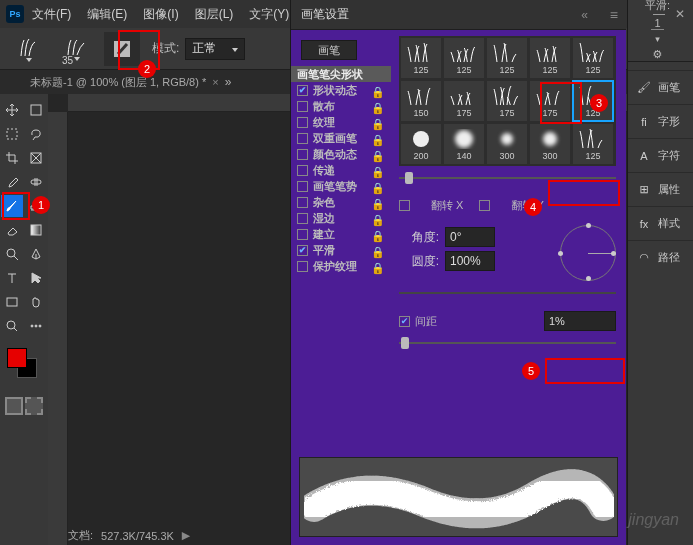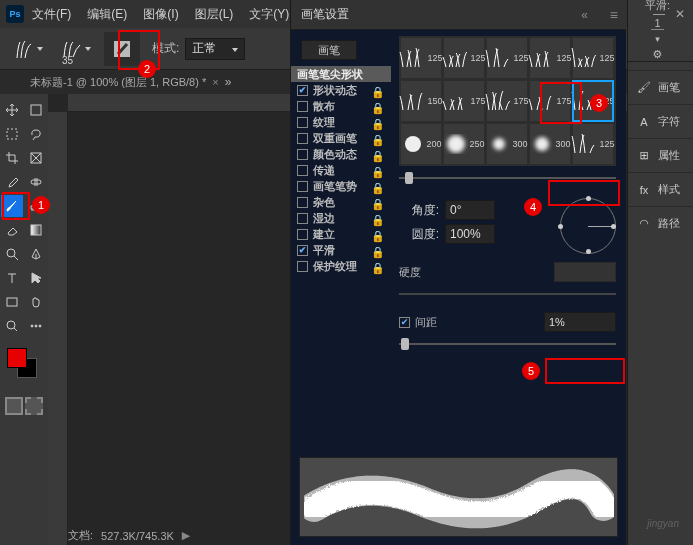--- a/index.html
+++ b/index.html
@@ -26,21 +26,21 @@
   }
   .menubar span.menu { padding:0 8px; cursor:default; }
   
   .optbar {
     display:flex; align-items:center;
     height:42px; background:#383838;
     border-bottom:1px solid #1e1e1e;
     padding-left:8px; gap:6px;
     position:relative;
   }
-  .opts-brush { position:relative; width:40px; height:30px; display:flex;align-items:center;justify-content:center;}
+  .opts-brush { position:relative; width:40px; height:30px; display:flex;align-items:center;justify-content:center;flex-direction:column;}
   .opts-brush svg { stroke:#ccc; }
   .opts-size { font-size:10px; position:absolute; left:8px; bottom:-2px;}
   .caret { width:0;height:0;border-left:3px solid transparent;border-right:3px solid transparent;border-top:4px solid #ccc; margin-left:2px;}
   .opts-icon2 {
     width:36px;height:34px;
     display:flex;align-items:center;justify-content:center;
     background:#2c2c2c;
   }
   .redbox { border:2px solid #e60000; position:absolute; pointer-events:none; z-index:50;}
   .rednum {
@@ -111,21 +111,21 @@
   .node { position:absolute; width:8px;height:8px;background:#17a4ff;border:1px solid #0b5fa0;}
   .statusbar {
     position:absolute; left:20px; bottom:2px;
     color:#aaa; font-size:11px;
     display:flex;align-items:center;gap:8px;
   }
   
   .panel {
     position:absolute; left:290px; top:0;
     width:336px; height:545px;
-    background:#0f172a;
+    background:#4c1d95;
     border-left:1px solid #1a1a1a;
     z-index:40;
   }
   .panel-title {
     height:30px; display:flex; align-items:center;
     color:#ddd; padding-left:10px;
     background:#323232; border-bottom:1px solid #1e1e1e;
   }
   .panel-title .doublearrow { margin-left:auto; margin-right:22px; color:#888;}
   .panel-title .panelmenu { color:#888; margin-right:8px; font-size:14px;}
@@ -151,21 +151,21 @@
   .rightpane {
     flex:1; padding:6px 10px 0 8px; position:relative;
   }
   .brush-grid {
     display:grid; grid-template-columns:repeat(5,40px);
     grid-auto-rows:40px; gap:3px;
     height:130px; overflow:hidden;
     background:#2d2d2d; padding:2px;
     position:relative;
   }
-  .brushcell { background:#3a3a3a; display:flex;flex-direction:row;align-items:center;justify-content:center;position:relative;}
+  .brushcell { background:#3a3a3a; display:flex;flex-direction:column;align-items:center;justify-content:center;position:relative;}
   .brushcell.sel { outline:2px solid #17a4ff; outline-offset:-1px;}
   .brushprev { width:28px;height:24px; display:flex;align-items:center;justify-content:center;}
   .brushsize { font-size:9px;color:#ccc;}
   .field-row { display:flex; align-items:center; margin-top:10px; font-size:11px; color:#bbb;}
   .field-row .lbl { width:46px;}
   .field-row .resetico { margin-left:auto; margin-right:6px; color:#aaa;}
   .num-input {
     background:#262626; border:1px solid #1a1a1a;
     height:20px; width:62px; padding:0 4px; color:#ddd;
     display:flex;align-items:center;
@@ -205,21 +205,21 @@
     border-top:1px solid #2a2a2a;
   }
   .dockico{ width:16px;height:16px; display:flex;align-items:center;justify-content:center;}
   .smooth-row{
     height:34px; background:#383838;border-bottom:1px solid #1e1e1e;
     display:flex;align-items:center;justify-content:flex-end;padding-right:6px;
     color:#bbb;font-size:11px;gap:4px;flex-direction:column;
   }
   .smooth-val{ border-bottom:1px solid #888; padding:0 3px;}
   .watermark{
-    position:absolute;right:14px;bottom:16px;color:#888;font-size:10px;opacity:.5;z-index:70;font-style:italic;
+    position:absolute;right:14px;bottom:16px;color:#888;font-size:16px;opacity:.5;z-index:70;font-style:italic;
   }
   
   .grass path{ stroke:#fff; stroke-width:1; fill:none;}
 </style>
 </head>
 <body>
 
 <div class="menubar">
   <div class="ps-icon">Ps</div>
   <span class="menu">文件(F)</span>
@@ -605,21 +605,21 @@
               </svg>
             </div>
             <div class="brushsize">200</div>
           </div>
           <div class="brushcell">
             <div class="brushprev">
               <svg width="26" height="20">
                 <circle cx="13" cy="10" r="9" fill="#eee" filter="blur(2px)"></circle>
               </svg>
             </div>
-            <div class="brushsize">250</div>
+            <div class="brushsize">140</div>
           </div>
           <div class="brushcell">
             <div class="brushprev">
               <svg width="26" height="20">
                 <circle cx="13" cy="10" r="6" fill="#eee" filter="blur(2px)"></circle>
               </svg>
             </div>
             <div class="brushsize">300</div>
           </div>
           <div class="brushcell">
@@ -638,20 +638,26 @@
             </div>
             <div class="brushsize">125</div>
           </div>
       </div>
 
       <div class="slider">
         <div class="slider-track"></div>
           <div class="slider-thumb" style="left:6px;"></div>
       </div>
 
+      <div class="flip-row">
+        <span class="cb"></span>
+          <span>翻转 X</span>
+        <span class="cb"></span>
+          <span>翻转 Y</span>
+      </div>
 
       <div class="angwrap">
         <div class="anglebox">
           <div class="angr">
               <span class="lbl">角度:</span>
             <div class="num-input" style="width:50px;">
                 <span>0°</span>
               </div>
             </div>
           <div class="angr">
@@ -662,24 +668,20 @@
             </div>
         </div>
         <div class="angdial">
           <div class="n" style="left:50px;top:25px;"></div>
           <div class="n" style="left:-3px;top:25px;"></div>
           <div class="n" style="left:25px;top:-3px;"></div>
           <div class="n" style="left:25px;top:50px;"></div>
         </div>
       </div>
 
-      <div class="field-row" style="margin-top:8px;">
-        <span class="lbl">硬度</span>
-        <div class="num-input" style="margin-left:auto;background:#333;border-color:#2a2a2a;color:#666;"></div>
-      </div>
       <div class="slider">
         <div class="slider-track" style="background:#444;"></div>
       </div>
 
       <div class="field-row" style="margin-top:10px;">
         <span class="cb checked"></span>
         <span>间距</span>
         <div class="num-input" style="margin-left:auto;width:72px;">
             <span>1%</span>
           </div>
@@ -725,20 +727,24 @@
     <span style="font-size:9px;">▾</span>
     <span>⚙</span>
   </div>
   <div style="height:8px;"></div>
   <div id="dockitems">
       <div class="dockrow">
         <span class="dockico">🖌</span>
         <span>画笔</span>
       </div>
       <div class="dockrow">
+        <span class="dockico">fi</span>
+        <span>字形</span>
+      </div>
+      <div class="dockrow">
         <span class="dockico">A</span>
         <span>字符</span>
       </div>
       <div class="dockrow">
         <span class="dockico">⊞</span>
         <span>属性</span>
       </div>
       <div class="dockrow">
         <span class="dockico">fx</span>
         <span>样式</span>

